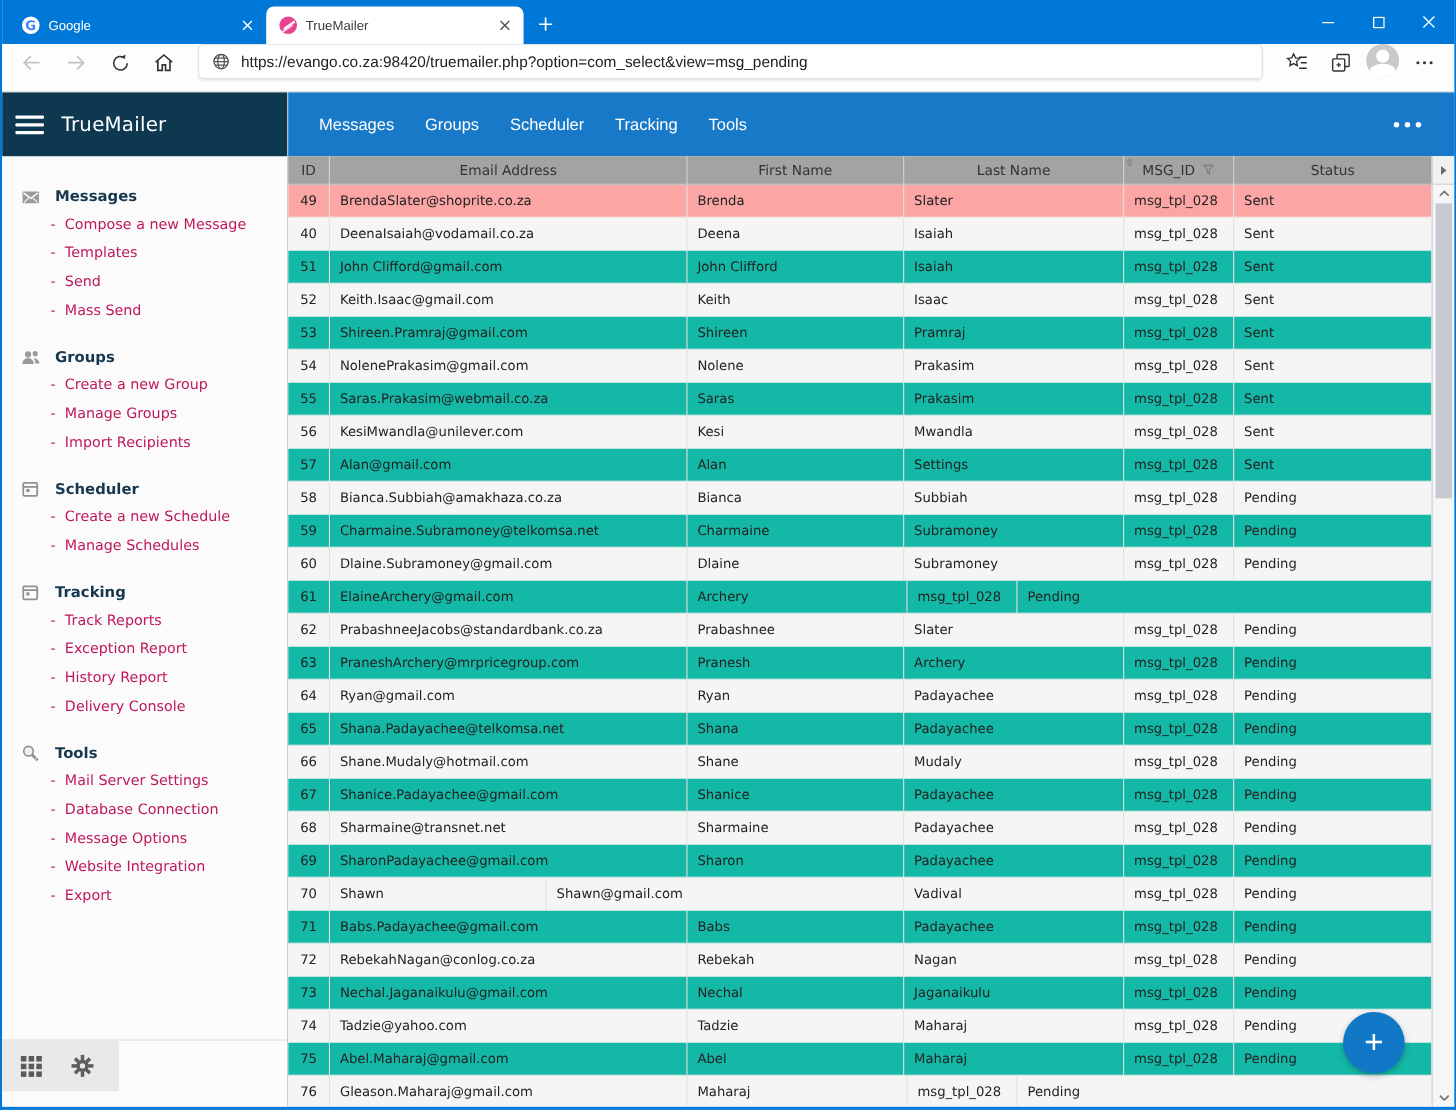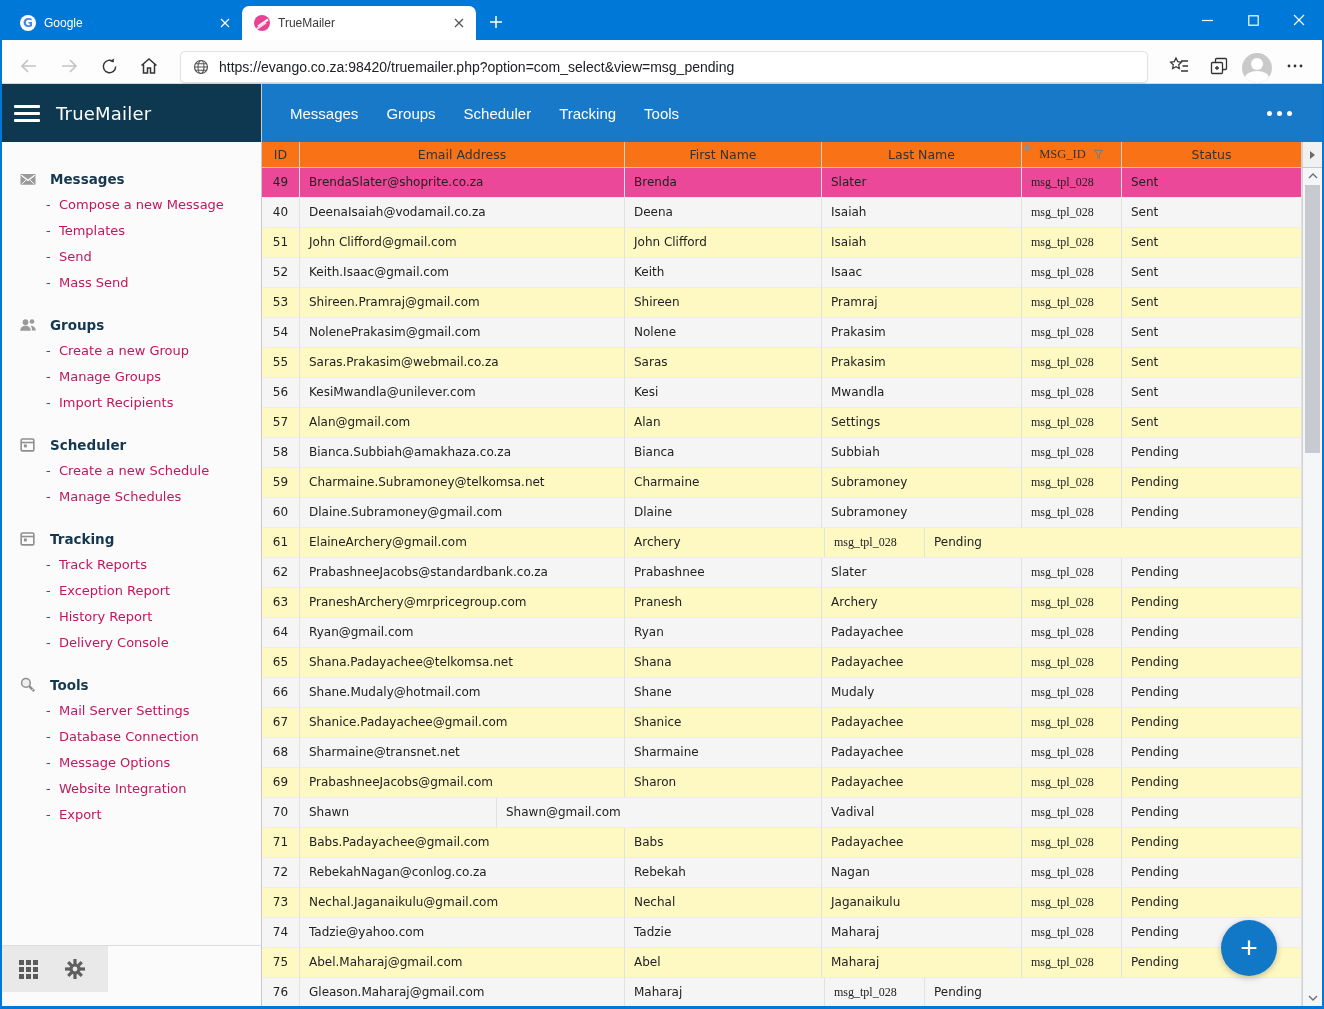--- a/index.html
+++ b/index.html
@@ -27,21 +27,21 @@
   .tab-close { width:18px; height:18px; display:flex; align-items:center; justify-content:center;
     border-radius:3px; font-size:11px; }
   .tab.active .tab-close { color:#555; }
   .newtab-btn { width:28px; height:28px; margin:0 0 4px 6px; color:#fff; font-size:18px;
     display:flex; align-items:center; justify-content:center; }
   .win-controls { margin-left:auto; display:flex; height:40px; align-self:flex-start; }
   .win-btn { width:46px; height:40px; display:flex; align-items:center; justify-content:center; }
 
   
   .toolbar { height:44px; background:#fdfdfd; border-bottom:1px solid #d9d9d9; display:flex;
-    align-items:flex-end; padding:0 10px; gap:6px; flex-shrink:0; }
+    align-items:flex-start; padding:0 10px; gap:6px; flex-shrink:0; }
   .tb-btn { width:34px; height:34px; display:flex; align-items:center; justify-content:center; border-radius:4px; }
   .addressbar { flex:1; height:32px; background:#fff; border:1px solid #e0e2e6; border-radius:5px;
     box-shadow:0 1px 2px rgba(0,0,0,.08); display:flex; align-items:center; padding:0 12px; gap:10px; margin:0 8px; }
   .addressbar .url { font-size:14px; color:#202124; white-space:nowrap; overflow:hidden; }
   .avatar-btn { width:30px; height:30px; border-radius:50%; background:#c9c9c9; position:relative; overflow:hidden; }
   .avatar-btn:before { content:""; position:absolute; left:9px; top:5px; width:12px; height:12px; border-radius:50%; background:#fff; }
   .avatar-btn:after { content:""; position:absolute; left:3px; top:18px; width:24px; height:14px; border-radius:50%; background:#fff; }
 
   
   .app { flex:1; display:flex; min-height:0; }
@@ -68,34 +68,34 @@
   
   .main { flex:1; display:flex; flex-direction:column; min-width:0; position:relative; }
   .navbar { height:58px; background:#1779c8; display:flex; align-items:center; padding:0 14px; flex-shrink:0; }
   .nav-item { color:#fff; font-size:15px; padding:8px 14px; cursor:default; }
   .nav-more { margin-left:auto; display:flex; gap:5px; padding:0 16px; }
   .nav-more i { width:5px; height:5px; border-radius:50%; background:#fff; }
 
   
   .grid { flex:1; display:flex; min-height:0; font-family:"DejaVu Sans",sans-serif; }
   .cols { flex:1; display:flex; flex-direction:column; min-width:0; }
-  .thead { height:26px; display:flex; background:#f97316; border-bottom:1px solid #c9c9c9; flex-shrink:0; }
+  .thead { height:26px; display:flex; background:#a3a3a3; border-bottom:1px solid #c9c9c9; flex-shrink:0; }
   .th { font-size:12.5px; color:#333; display:flex; align-items:center; justify-content:center;
     border-right:1px solid #d2d2d2; position:relative; }
   .tbody { flex:1; overflow:hidden; display:flex; flex-direction:column; }
-  .trow { height:30px; display:flex; background:#fef9c3; flex-shrink:0; }
+  .trow { height:30px; display:flex; background:#14b8a6; flex-shrink:0; }
   .trow.alt { background:#f5f5f5; }
-  .trow.sel { background:#ec4899;justify-content:center; }
+  .trow.sel { background:#fca5a5;justify-content:center; }
   .td { font-size:12px; color:#222; line-height:29px; padding-left:9px; border-right:1px solid #e2e2e2;
     border-bottom:1px solid #ededed; white-space:nowrap; overflow:hidden; }
   .c-id { width:38px; padding-left:0; text-align:center; }
   .c-email { width:325px; }
   .c-first { width:197px; }
   .c-last { width:200px; }
-  .c-msg { width:100px;font-family:Liberation Serif, serif; }
+  .c-msg { width:100px; }
   .c-status { flex:1; }
   .sort-glyph { position:absolute; left:2px; top:1px; display:flex; flex-direction:column; gap:1px; }
   .sort-glyph b { width:0; height:0; border-left:3px solid transparent; border-right:3px solid transparent; }
   .sort-glyph b.up { border-bottom:4px solid #8d8d8d; }
   .sort-glyph b.dn { border-top:4px solid #8d8d8d; }
   .filter-ic { margin-left:7px; display:inline-flex; }
 
   
   .rail { width:20px; display:flex; flex-direction:column; flex-shrink:0; border-left:1px solid #d2d2d2; }
   .rail-corner { height:26px; background:#f1f1f1; border-bottom:1px solid #c9c9c9; display:flex;
@@ -539,21 +539,21 @@
               <div class="trow alt">
                 <div class="td c-id">68</div>
                 <div class="td c-email">Sharmaine@transnet.net</div>
                 <div class="td c-first">Sharmaine</div>
                 <div class="td c-last">Padayachee</div>
                 <div class="td c-msg">msg_tpl_028</div>
                 <div class="td c-status">Pending</div>
               </div>
               <div class="trow">
                 <div class="td c-id">69</div>
-                <div class="td c-email">PrabashneeJacobs@gmail.com</div>
+                <div class="td c-email">SharonPadayachee@gmail.com</div>
                 <div class="td c-first">Sharon</div>
                 <div class="td c-last">Padayachee</div>
                 <div class="td c-msg">msg_tpl_028</div>
                 <div class="td c-status">Pending</div>
               </div>
               <div class="trow alt">
                 <div class="td c-id">70</div>
                 <div class="td c-first">Shawn</div>
                 <div class="td c-email">Shawn@gmail.com</div>
                 <div class="td c-last">Vadival</div>

